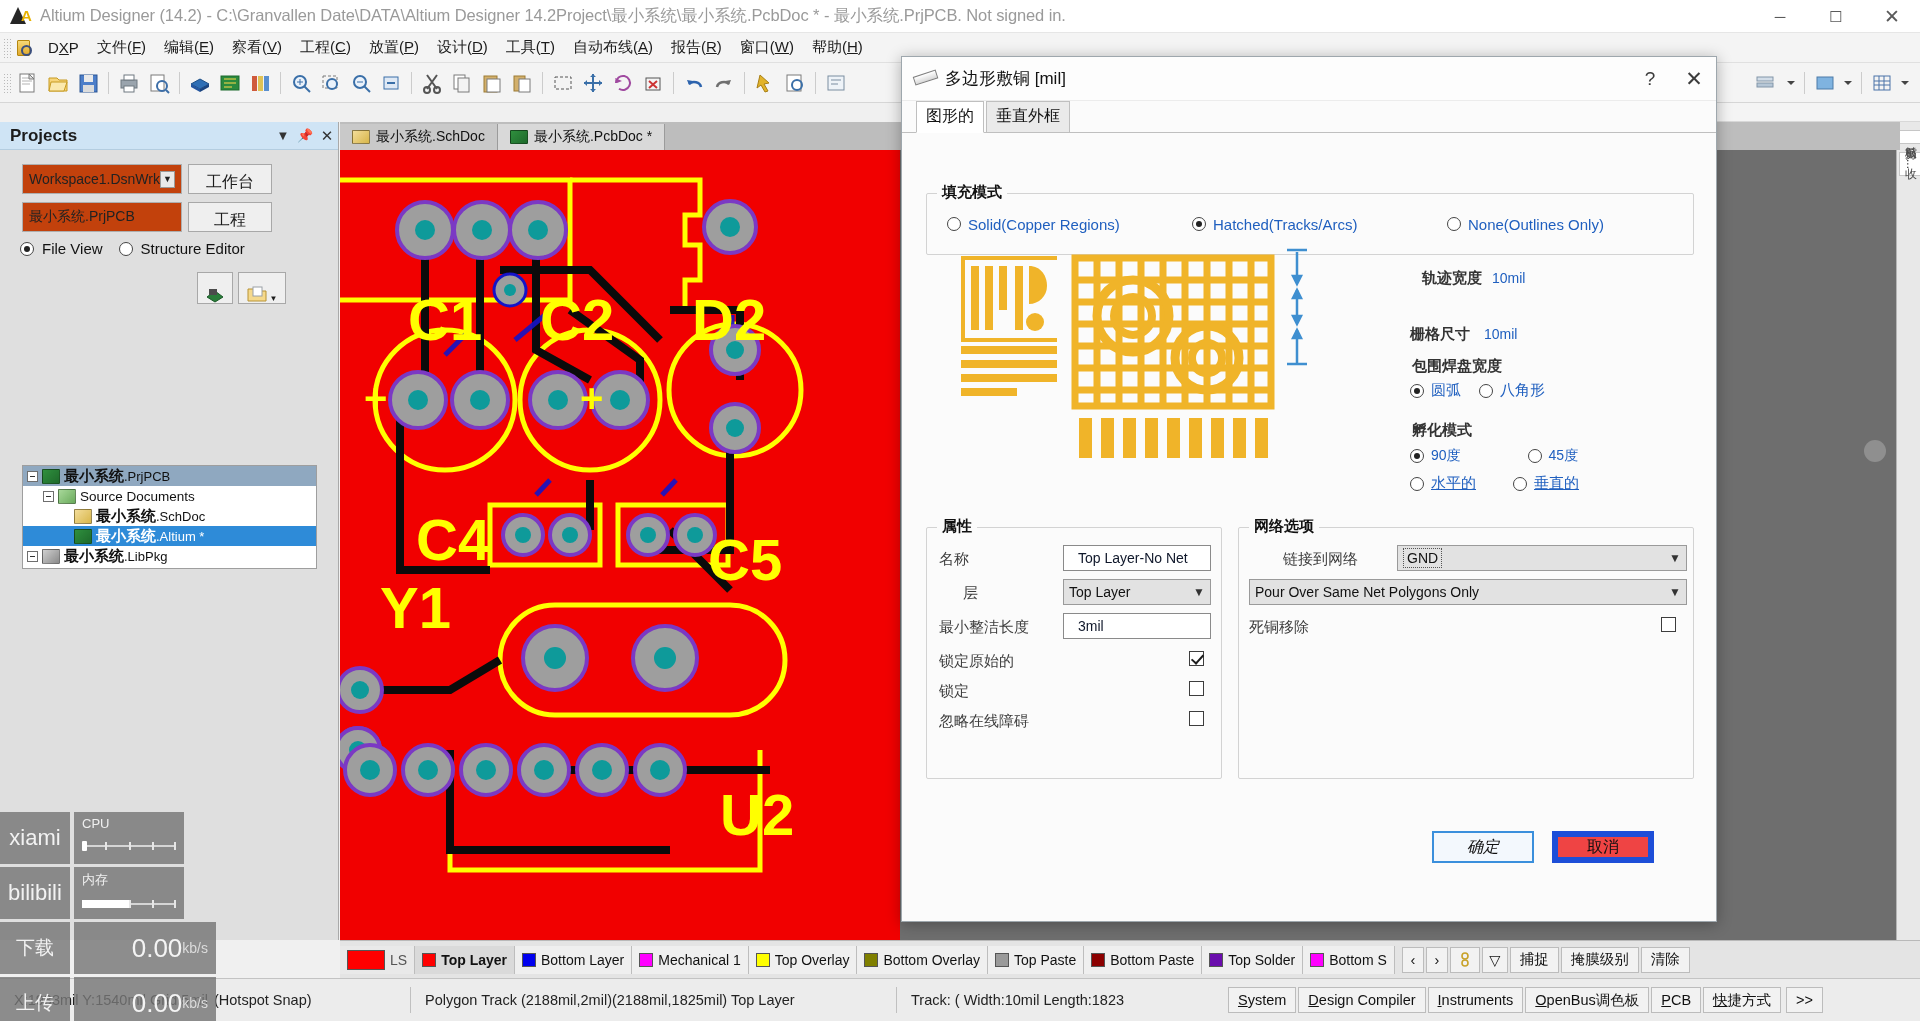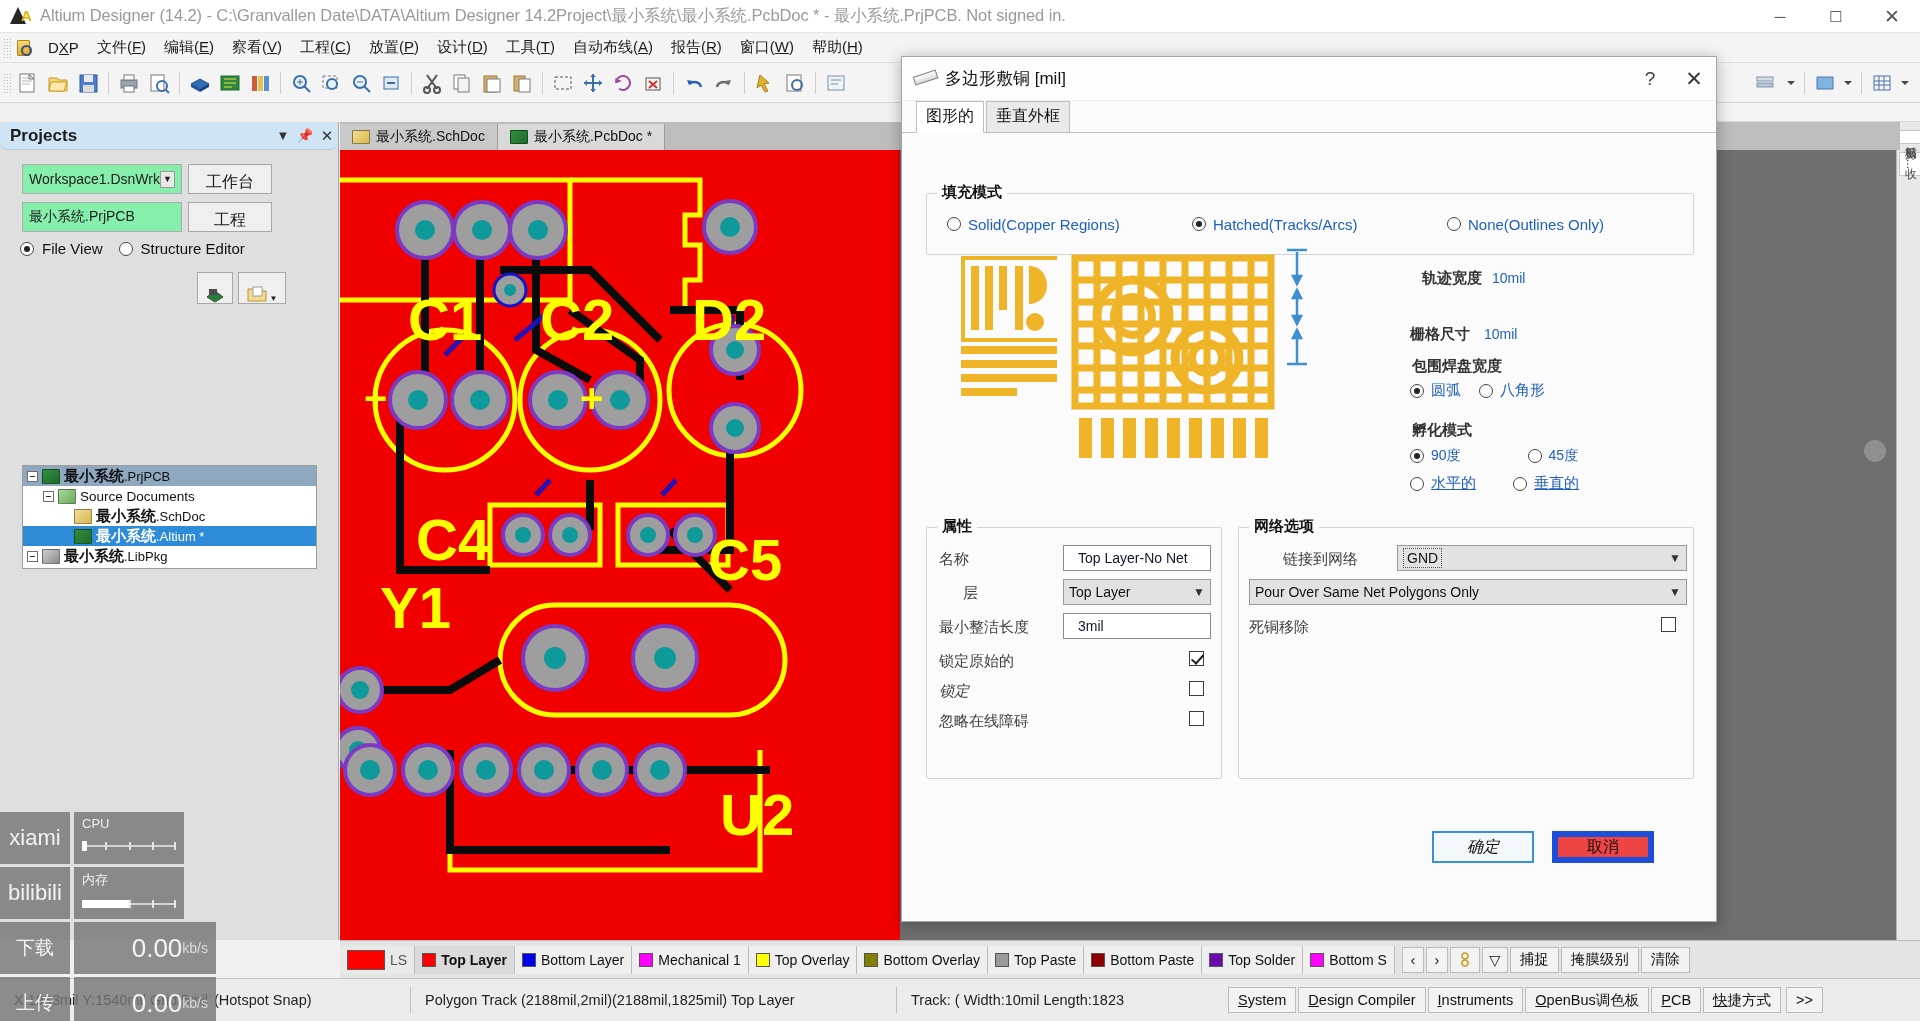--- a/index.html
+++ b/index.html
@@ -82,26 +82,25 @@
   .tb-sep { width:1px; height:22px; background:#cccccc; margin:0 5px; }
 
   
   #projects {
     position:absolute; left:0; top:122px; width:339px; height:818px;
     background:#dfdfdf; border-right:1px solid #a9a9a9;
   }
   #proj-header {
     height:28px; background:#cfe4f5; display:flex; align-items:center;
     border-bottom:1px solid #b4cde0;
-    border-radius:8px;
   }
   #proj-header .title { font-size:17px; font-weight:bold; color:#1c1c1c; margin-left:10px; flex:1; }
   #proj-header .hicon { width:22px; text-align:center; color:#333; font-size:13px; }
   .pfield {
-    height:30px; background:#86efac; border:1px solid #aeaeae;
+    height:30px; background:#c2410c; border:1px solid #aeaeae;
     display:flex; align-items:center; padding:0 6px; font-size:14px; color:#222;
   }
   .pbtn {
     height:30px; background:#efefef; border:1px solid #a8a8a8;
     display:flex; align-items:flex-end; justify-content:center;
     font-size:16px; color:#1b1b1b;
   }
   .radio {
     width:14px; height:14px; border:1.6px solid #444; border-radius:50%;
     display:inline-block; position:relative; background:#fff; vertical-align:middle;
@@ -869,21 +868,21 @@
       <div class="combo" style="position:absolute;left:136px;top:51px;width:148px;">
         <span>Top Layer</span>
         <span class="arr">▼</span>
       </div>
       <div style="position:absolute;left:12px;top:90px;font-size:15px;color:#3d3d3d;">最小整洁长度</div>
       <div class="tbox" style="position:absolute;left:136px;top:85px;width:148px;">
         <span>3mil</span>
       </div>
       <div style="position:absolute;left:12px;top:124px;font-size:15px;color:#3d3d3d;">锁定原始的</div>
       <span class="chk on" style="position:absolute;left:262px;top:123px;"></span>
-      <div style="position:absolute;left:12px;top:154px;font-size:15px;color:#3d3d3d;font-style:italic;">锁定</div>
+      <div style="position:absolute;left:12px;top:154px;font-size:15px;color:#3d3d3d;">锁定</div>
       <span class="chk" style="position:absolute;left:262px;top:153px;"></span>
       <div style="position:absolute;left:12px;top:184px;font-size:15px;color:#3d3d3d;">忽略在线障碍</div>
       <span class="chk" style="position:absolute;left:262px;top:183px;"></span>
     </div>
 
     <div class="group" style="left:336px; top:470px; width:456px; height:252px;">
       <span class="glabel">网络选项</span>
       <div style="position:absolute;left:44px;top:22px;font-size:15px;color:#3d3d3d;">链接到网络</div>
       <div class="combo" style="position:absolute;left:158px;top:17px;width:290px;">
         <span class="focusbox">GND</span>

